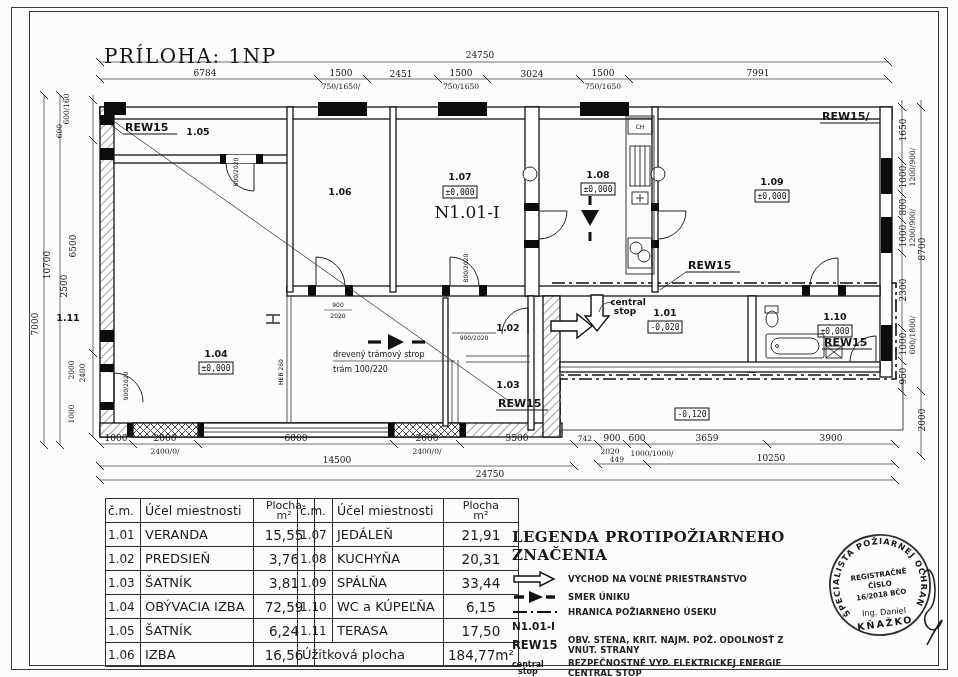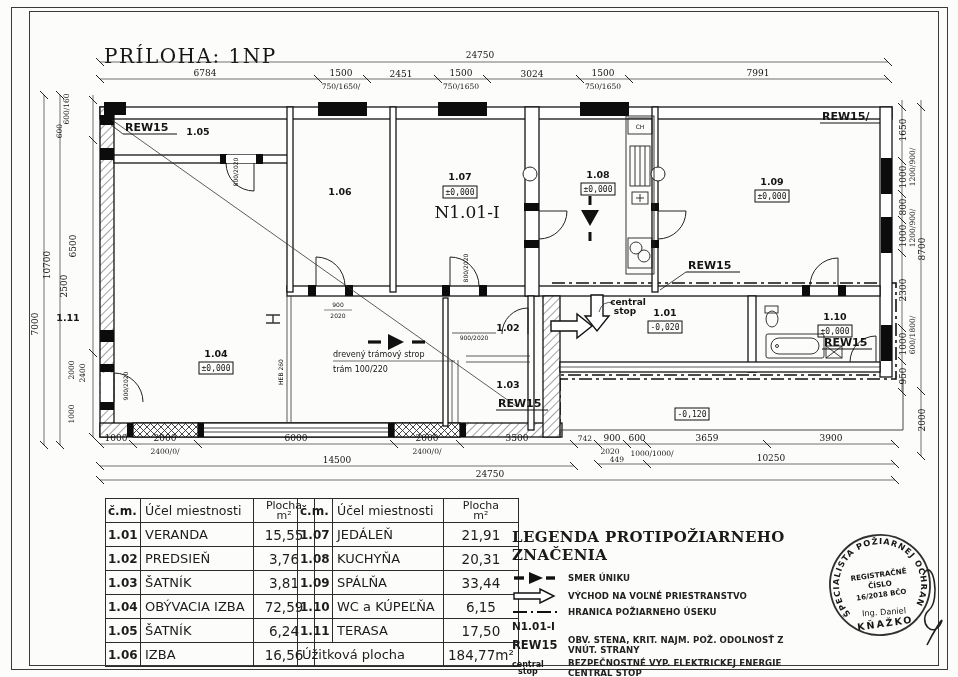--- a/index.html
+++ b/index.html
@@ -14,21 +14,21 @@
   .rm{font-size:9.5px;font-weight:bold;}
   .lvl{font-family:"DejaVu Sans Mono",monospace;font-size:8px;}
   .rew{font-size:11px;font-weight:bold;}
   .note{font-size:8px;}
   .tiny{font-size:6px;}
   
   .rt{position:absolute;border-collapse:collapse;font-size:13px;color:#1c1c1c;}
   .rt td,.rt th{border:1.6px solid #2b2b2b;padding:1px 4px;font-weight:normal;height:21px;
                 white-space:nowrap;}
   .rt th{font-size:12.5px;text-align:left;}
-  .rt .c-num{width:30px;font-size:12px;padding:1px 2px;font-weight:bold;}
+  .rt .c-num{width:30px;font-size:12px;padding:1px 2px;}
   .rt .c-area{width:52px;text-align:center;font-size:13.5px;}
   .rt .hdr-area{font-size:11px;text-align:center;line-height:10px;}
   .rt .total td{font-size:13px;}
   
   .legend{position:absolute;left:512px;top:528px;width:300px;}
   .legend .lg-title{font-family:"DejaVu Serif",serif;font-weight:bold;font-size:15px;
                     letter-spacing:.4px;margin-bottom:7px;}
   .lg-row{display:flex;align-items:center;margin-bottom:3px;}
   .lg-sym{width:56px;flex:none;display:flex;align-items:center;justify-content:flex-start;}
   .lg-txt{font-size:8.6px;font-weight:bold;letter-spacing:.1px;color:#222;}
@@ -429,35 +429,35 @@
       <td colspan="2">Úžitková plocha</td>
       <td class="c-area" style="font-size:13.5px;">184,77m²</td>
     </tr>
   </tbody>
     </table>
 
   <div class="legend">
     <div class="lg-title">LEGENDA PROTIPOŽIARNEHO ZNAČENIA</div>
     <div class="lg-row">
       <span class="lg-sym">
+        <svg width="44" height="16">
+            <polygon points="2,5 28,5 28,1 42,8 28,15 28,11 2,11" fill="#fff" stroke="#111" stroke-width="1.4"></polygon>
+          </svg>
+      </span>
+      <span class="lg-txt">VÝCHOD NA VOĽNÉ PRIESTRANSTVO</span>
+    </div>
+    <div class="lg-row">
+      <span class="lg-sym">
         <svg width="44" height="14">
             <path d="M2,7 H12" stroke="#111" stroke-width="3.4"></path>
             <polygon points="17,1 31,7 17,13" fill="#111"></polygon>
             <path d="M34,7 H43" stroke="#111" stroke-width="3.4"></path>
           </svg>
       </span>
       <span class="lg-txt">SMER ÚNIKU</span>
-    </div>
-    <div class="lg-row">
-      <span class="lg-sym">
-        <svg width="44" height="16">
-            <polygon points="2,5 28,5 28,1 42,8 28,15 28,11 2,11" fill="#fff" stroke="#111" stroke-width="1.4"></polygon>
-          </svg>
-      </span>
-      <span class="lg-txt">VÝCHOD NA VOĽNÉ PRIESTRANSTVO</span>
     </div>
     <div class="lg-row">
       <span class="lg-sym">
         <svg width="48" height="8">
             <line x1="1" y1="4" x2="46" y2="4" stroke="#111" stroke-width="1.8" stroke-dasharray="14 4 2 4"></line>
           </svg>
       </span>
       <span class="lg-txt">HRANICA POŽIARNEHO ÚSEKU</span>
     </div>
     <div class="lg-row">

